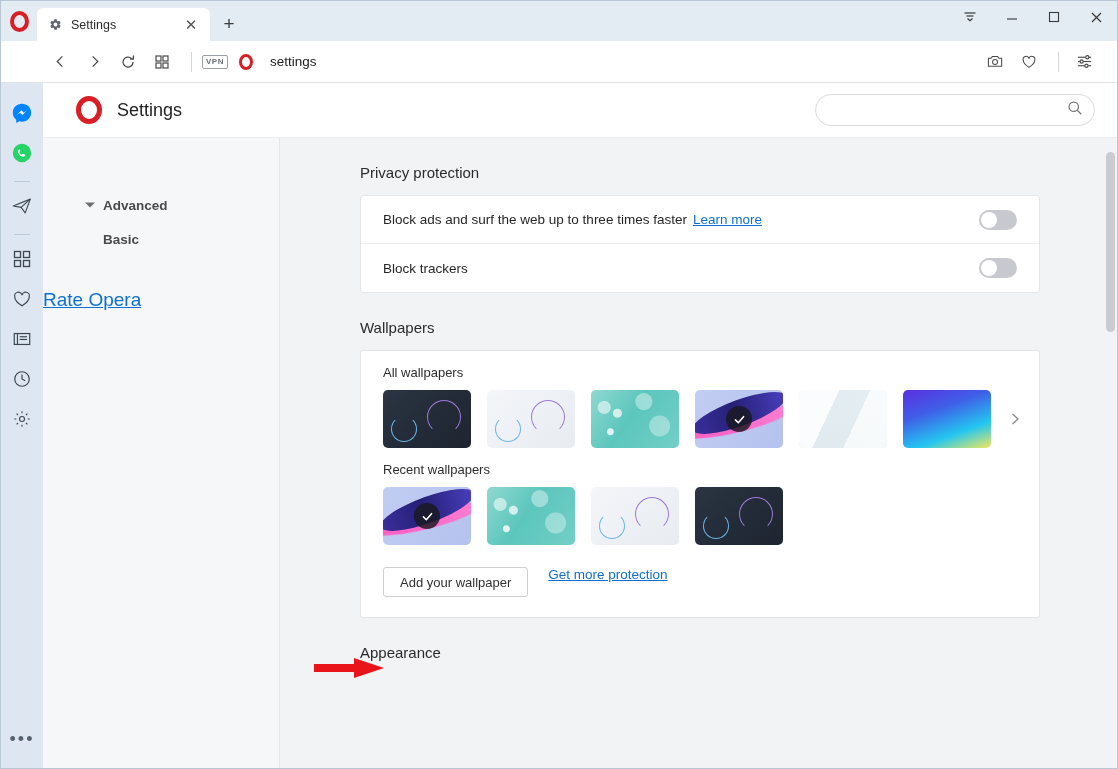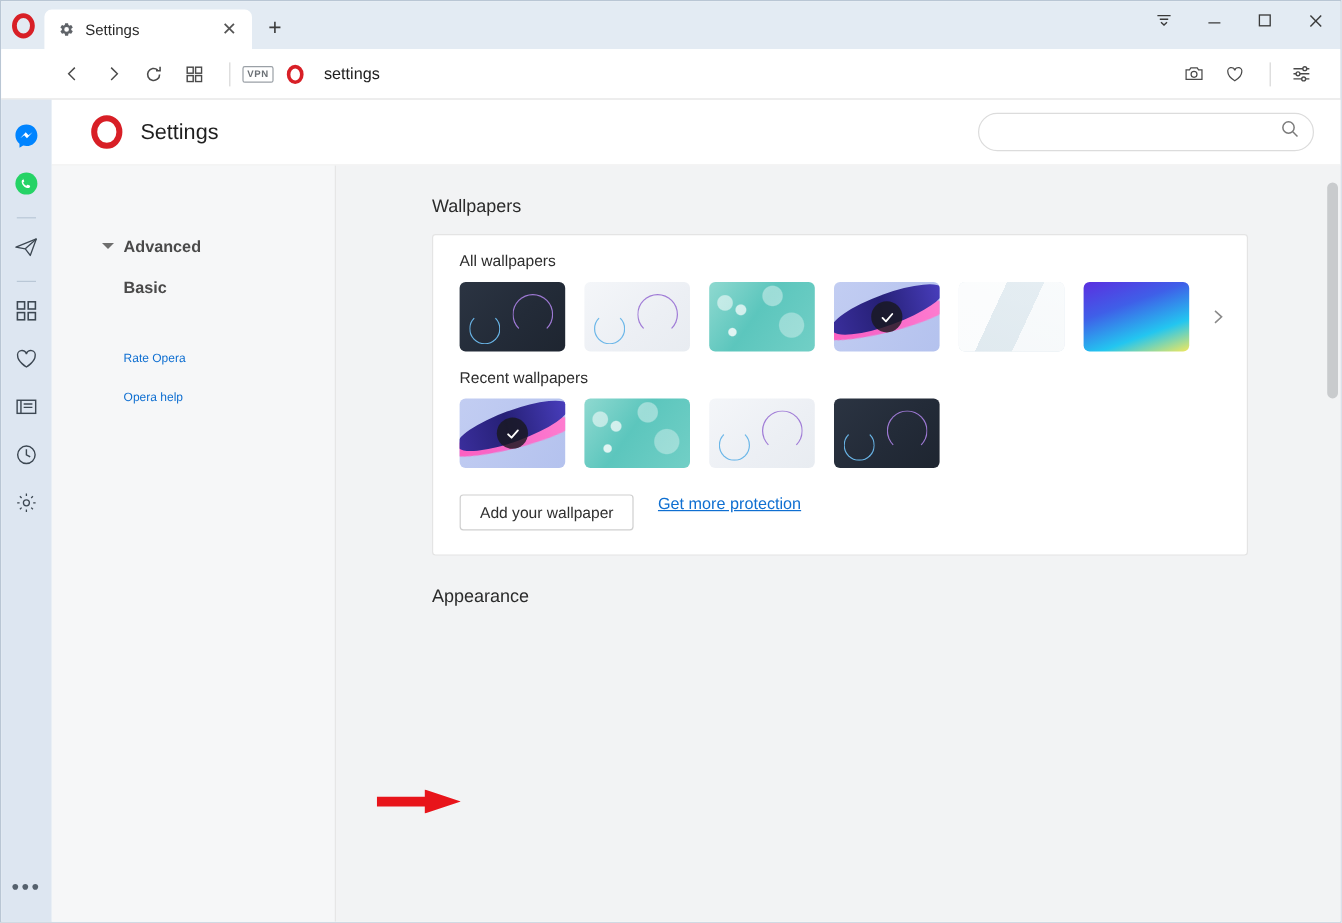--- a/index.html
+++ b/index.html
@@ -163,22 +163,22 @@
   }
   .nav-caret {
     position: absolute; left: 42px; top: 50%; transform: translateY(-50%);
     width: 0; height: 0;
     border-left: 5px solid transparent;
     border-right: 5px solid transparent;
     border-top: 5px solid #6e6e6e;
   }
   .nav-gap { height: 28px; }
   .nav-link {
-    display: block; padding-left: 60px; height: 32px; line-height: 32px;
-    font-size: 10px; color: #0f6fd1; 
+    display: block; height: 32px; line-height: 32px;
+    font-size: 19px; color: #0f6fd1; text-decoration: underline;
   }
 
   
   .pane {
     flex: 1; min-width: 0;
     background: #f2f3f4;
     position: relative;
     overflow: hidden;
   }
   .pane-inner { padding: 26px 0 0 0; }
@@ -516,26 +516,44 @@
         <div class="settings-nav">
           <div class="nav-item">
             <span class="nav-caret"></span>
             <span>Advanced</span>
           </div>
           <div class="nav-item">
             <span>Basic</span>
           </div>
           <div class="nav-gap"></div>
           <a class="nav-link">Rate Opera</a>
-          <a class="nav-link">Opera help</a>
         </div>
 
         <div class="pane">
           <div class="pane-inner">
 
+            <div class="section">
+              <div class="section-title">Privacy protection</div>
+              <div class="card">
+                <div class="row">
+                  <div class="row-label">
+                    <span>Block ads and surf the web up to three times faster</span><a>Learn more</a>
+                  </div>
+                  <div class="toggle">
+                      <span class="knob"></span>
+                    </div>
+                </div>
+                <div class="row">
+                  <div class="row-label">Block trackers</div>
+                  <div class="toggle">
+                      <span class="knob"></span>
+                    </div>
+                </div>
+              </div>
+            </div>
 
             <div class="section">
               <div class="section-title">Wallpapers</div>
               <div class="card">
 
 
                 <div class="wp-block">
                   <div class="wp-sub">All wallpapers</div>
                   <div class="wp-row">
                     <div class="thumb wp-dark">

